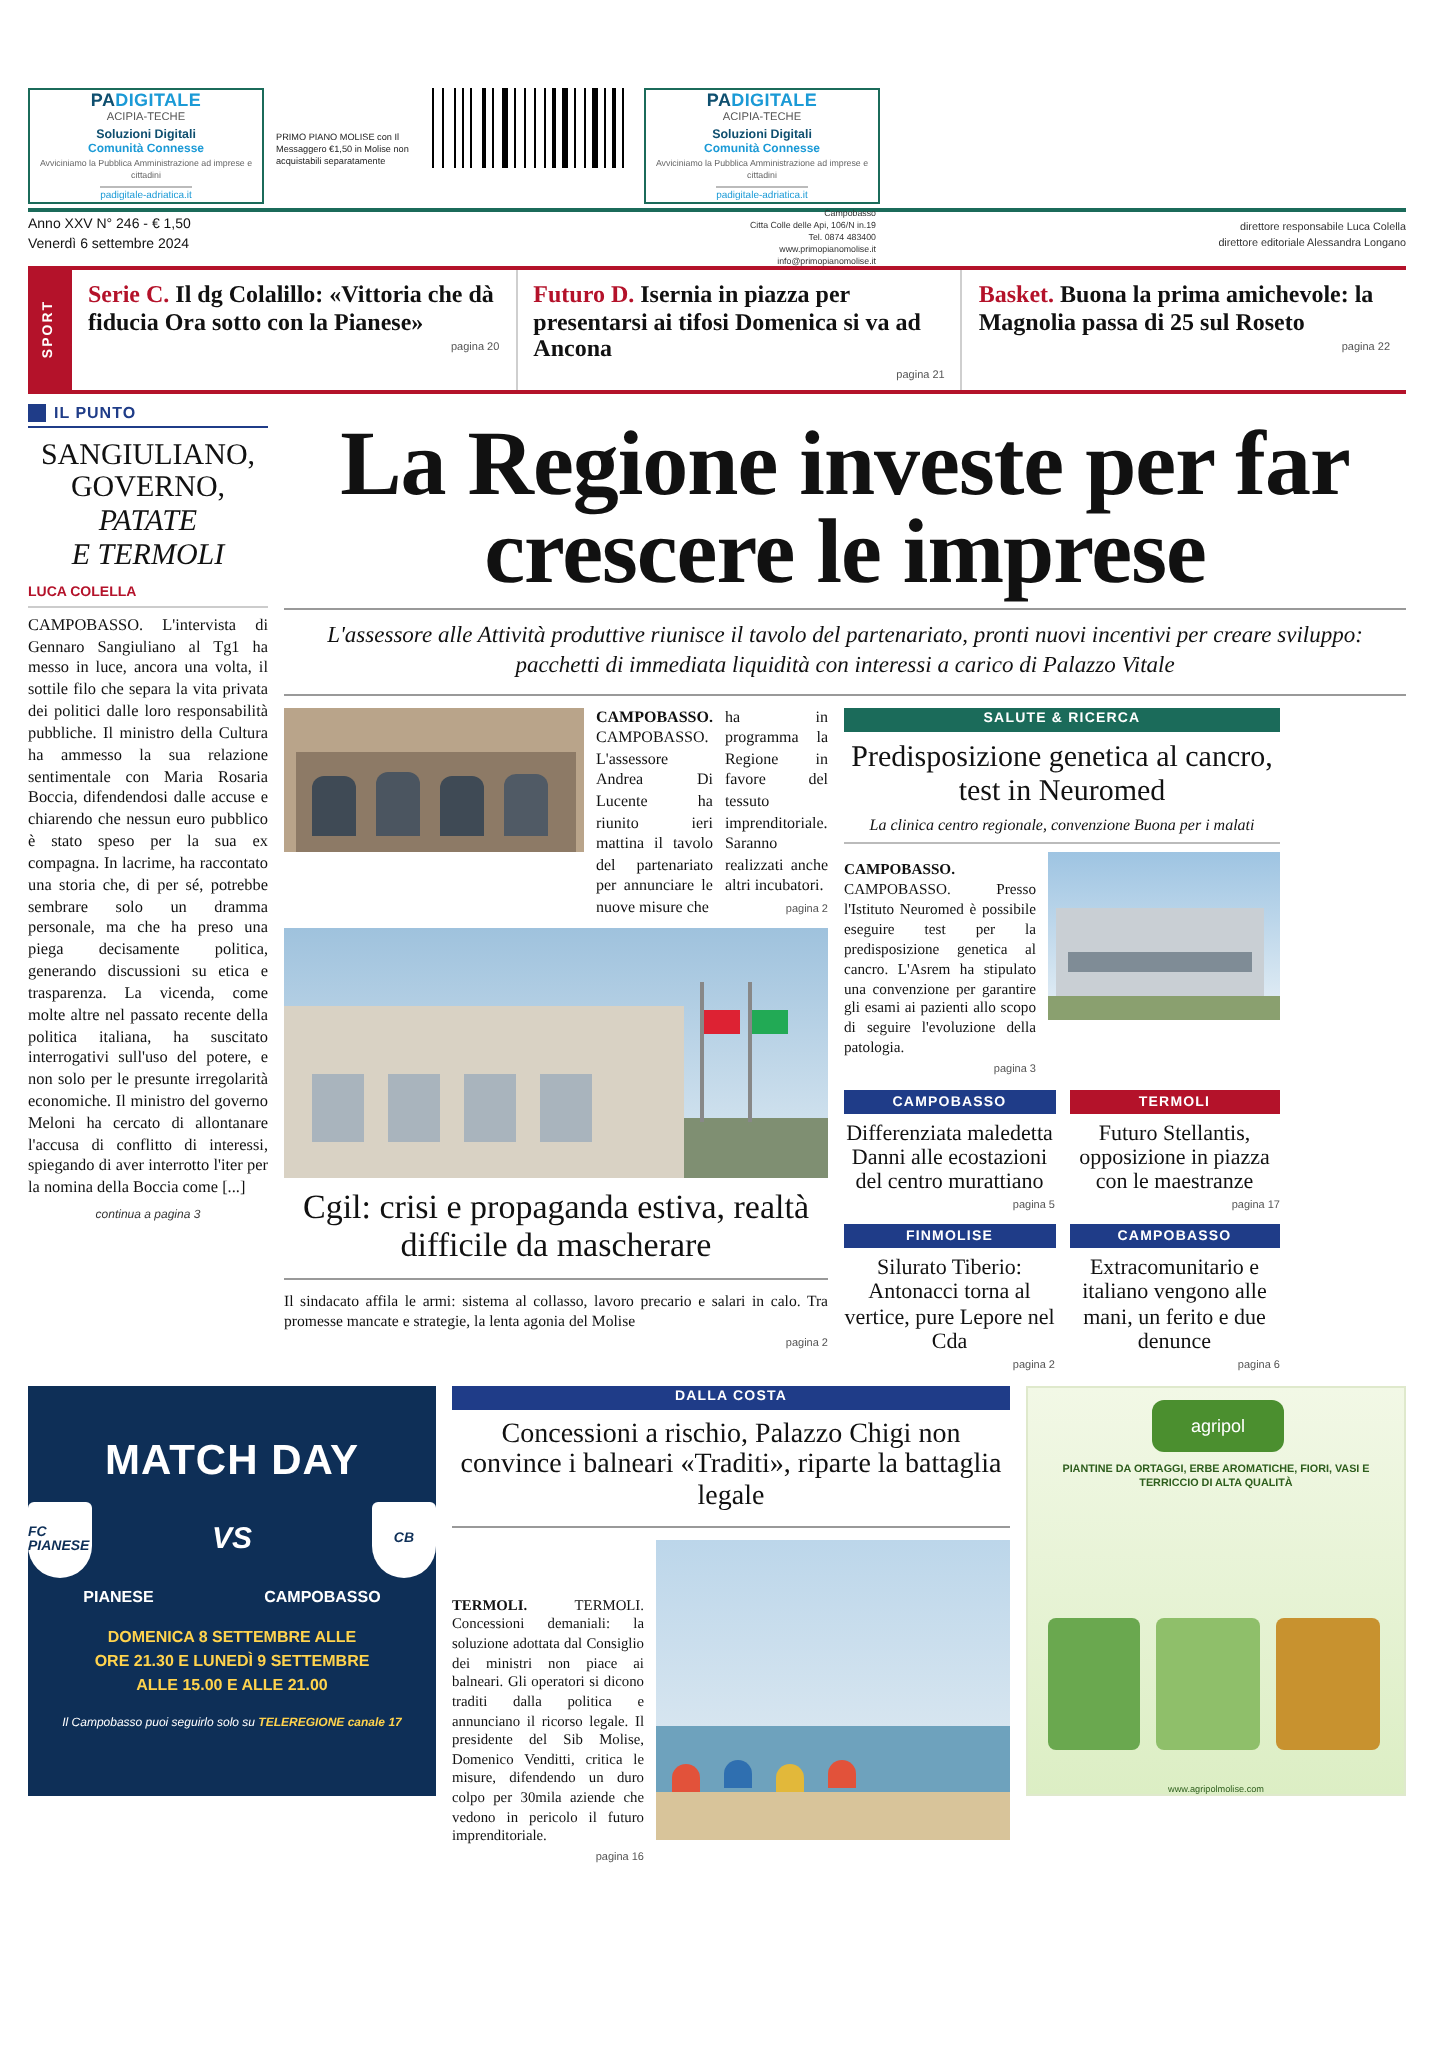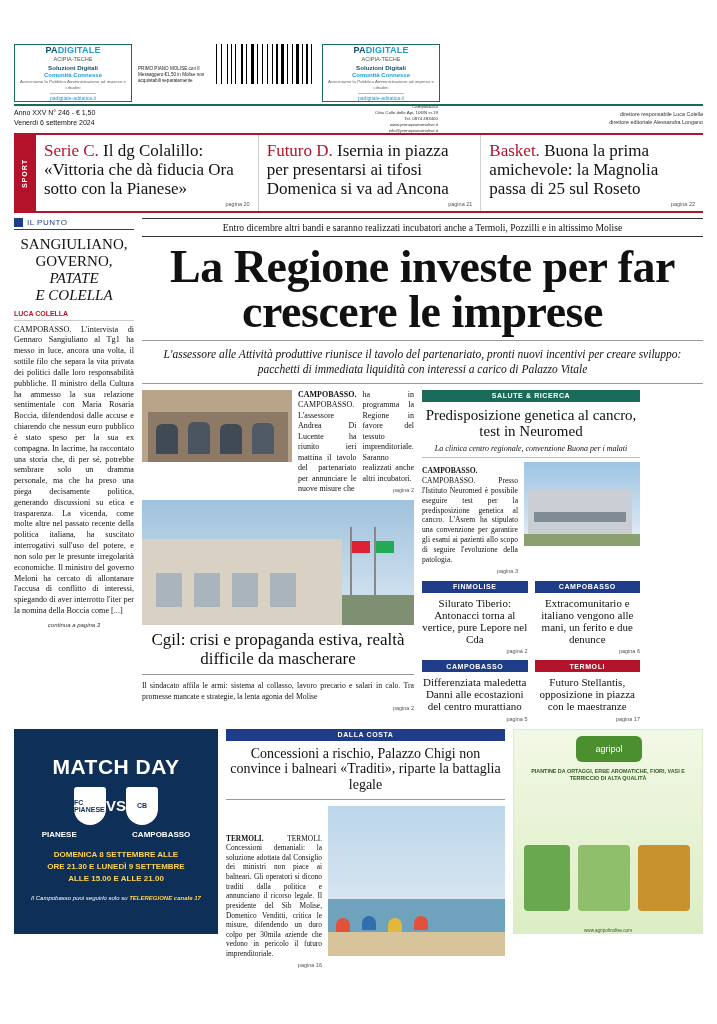--- a/index.html
+++ b/index.html
@@ -57,32 +57,32 @@
 
   
   .sportbar { display: flex; border-top: 2px solid #b4122a; border-bottom: 2px solid #b4122a; margin-top:2px; }
   .sport-tag {
     width: 22px; background: #b4122a; color: #fff; font-family:"Liberation Sans", sans-serif;
     font-size: 7px; font-weight: bold; display:flex; align-items:center; justify-content:center;
   }
   .sport-tag span { transform: rotate(-90deg); letter-spacing: 1px; white-space:nowrap;}
   .sport-col { flex: 1; padding: 6px 8px 4px; border-right: 1px solid #cfcfcf; }
   .sport-col:last-child { border-right: none; }
-  .sport-col h3 { font-size: 17px; font-weight: normal; line-height: 1.12; }
+  .sport-col h3 { font-size: 12px; font-weight: bold; line-height: 1.12; }
   .sport-col h3 .lbl { color: #b4122a; }
   .sport-col .pag { font-family:"Liberation Sans", sans-serif; font-size:5.5px; color:#555; text-align:right; margin-top:3px;}
 
   
   .main { display: flex; gap: 8px; margin-top: 5px; }
   .col-left { width: 120px; }
   .col-right { flex: 1; }
 
   .punto-head { display:flex; align-items:center; gap:4px; border-bottom:1px solid #1f3c88; padding-bottom:2px;}
   .punto-square { width: 9px; height: 9px; background: #1f3c88; }
-  .punto-head span { font-family:"Liberation Sans", sans-serif; font-size: 8px; font-weight:normal; color:#1f3c88; letter-spacing:.5px;}
+  .punto-head span { font-family:"Liberation Sans", sans-serif; font-size: 8px; font-weight:bold; color:#1f3c88; letter-spacing:.5px;}
 
   .editorial-title { font-size: 15px; line-height: 1.12; margin-top: 6px; text-align:center; }
   .editorial-title .it { font-style: italic; }
   .editorial-author { font-family:"Liberation Sans", sans-serif; font-size:7px; font-weight:bold; color:#b4122a; margin-top:6px; border-bottom:1px solid #ccc; padding-bottom:3px;}
   .editorial-body { font-size: 8.2px; line-height: 1.32; text-align: justify; margin-top: 4px; hyphens: auto; }
   .continua { font-family:"Liberation Sans", sans-serif; font-size: 6px; font-style: italic; text-align:center; margin-top:5px; color:#333;}
 
   
   .kicker { font-size: 9.6px; text-align:center; border-top:1px solid #333; border-bottom:1px solid #333; padding: 3px 0; }
   .headline { font-size: 46px; line-height: .96; font-weight: bold; text-align: center; margin: 8px 0 6px; letter-spacing:-.5px;}
@@ -106,21 +106,21 @@
   .rail-body b { font-weight:bold;}
 
   .two-col { display:flex; gap:7px; margin-top:6px; }
   .two-col > div { flex:1; }
   .mini-title { font-size:11px; line-height:1.1; text-align:center; margin-top:4px;}
 
   
   .bottom { display:flex; gap:8px; margin-top:7px; }
   .matchday { width: 204px; background:#0e2f57; color:#fff; position:relative; height: 205px; overflow:hidden;}
   .md-title { font-family:"Liberation Sans", sans-serif; font-weight:bold; font-size:21px; text-align:center; padding-top:26px; letter-spacing:.5px;}
-  .md-teams { display:flex; align-items:center; justify-content:center; margin-top:8px;}
+  .md-teams { display:flex; align-items:center; justify-content:space-between; margin-top:8px;font-style:italic;}
   .crest { width:32px; height:38px; background:#fff; border-radius:3px 3px 16px 16px; display:flex; align-items:center; justify-content:center; font-size:7px; color:#0e2f57; font-weight:bold; font-family:"Liberation Sans",sans-serif;}
   .vs { font-family:"Liberation Sans", sans-serif; font-weight:bold; font-size:15px;}
   .md-names { display:flex; justify-content:space-around; font-family:"Liberation Sans", sans-serif; font-size:8px; font-weight:bold; margin-top:5px;}
   .md-when { text-align:center; font-family:"Liberation Sans", sans-serif; font-size:8px; font-weight:bold; line-height:1.5; margin-top:10px; color:#ffd34d;}
   .md-foot { text-align:center; font-family:"Liberation Sans", sans-serif; font-size:6px; font-style:italic; margin-top:10px;}
 
   .costa { flex:1; }
   .costa-title { font-size:14px; line-height:1.12; text-align:center; margin-top:5px;}
   .costa-body { font-size:7.4px; line-height:1.3; text-align:justify; margin-top:4px;}
   .costa-body b{font-weight:bold;}
@@ -249,29 +249,28 @@
 
     <div class="col-left">
       <div class="punto-head">
         <div class="punto-square"></div>
         <span>IL PUNTO</span>
       </div>
       <div class="editorial-title">
         <div>SANGIULIANO,</div>
         <div>GOVERNO,</div>
         <div class="it">PATATE</div>
-        <div class="it">E COLELLA</div>
+        <div class="it">E TERMOLI</div>
       </div>
       <div class="editorial-author">LUCA COLELLA</div>
       <div class="editorial-body">CAMPOBASSO. L'intervista di Gennaro Sangiuliano al Tg1 ha messo in luce, ancora una volta, il sottile filo che separa la vita privata dei politici dalle loro responsabilità pubbliche. Il ministro della Cultura ha ammesso la sua relazione sentimentale con Maria Rosaria Boccia, difendendosi dalle accuse e chiarendo che nessun euro pubblico è stato speso per la sua ex compagna. In lacrime, ha raccontato una storia che, di per sé, potrebbe sembrare solo un dramma personale, ma che ha preso una piega decisamente politica, generando discussioni su etica e trasparenza. La vicenda, come molte altre nel passato recente della politica italiana, ha suscitato interrogativi sull'uso del potere, e non solo per le presunte irregolarità economiche. Il ministro del governo Meloni ha cercato di allontanare l'accusa di conflitto di interessi, spiegando di aver interrotto l'iter per la nomina della Boccia come [...]</div>
       <div class="continua">continua a pagina 3</div>
     </div>
 
     <div class="col-right">
-      <div class="kicker">Entro dicembre altri bandi e saranno realizzati incubatori anche a Termoli, Pozzilli e in altissimo Molise</div>
       <div class="headline">La Regione investe per far crescere le imprese</div>
       <hr class="hr-thin">
       <div class="subhead">L'assessore alle Attività produttive riunisce il tavolo del partenariato, pronti nuovi incentivi per creare sviluppo: pacchetti di immediata liquidità con interessi a carico di Palazzo Vitale</div>
       <hr class="hr-thin">
 
       <div class="lead-flex">
 
         <div style="width:272px;">
           <div style="display:flex; gap:6px;">
             <div class="ph" style="width:150px; height:72px;">
@@ -323,41 +322,41 @@
             <div class="ph" style="flex:1; height:84px;">
               <div class="sky" style="background:linear-gradient(#9ec4e2,#e7f0f6)"></div>
               <div class="bldg" style="left:4px; bottom:10px; width:104px; height:46px; background:#c9cfd4;"></div>
               <div class="bldg" style="left:10px; bottom:24px; width:92px; height:10px; background:#7f8c96;"></div>
               <div class="mzone" style="left:0; bottom:0; width:100%; height:12px; background:#8aa06f;"></div>
             </div>
           </div>
 
           <div class="two-col">
             <div>
+              <div class="rail-band blue">CAMPOBASSO</div>
+              <div class="mini-title">Differenziata maledetta Danni alle ecostazioni del centro murattiano</div>
+              <div class="pag-right">pagina 5</div>
+            </div>
+            <div>
+              <div class="rail-band red">TERMOLI</div>
+              <div class="mini-title">Futuro Stellantis, opposizione in piazza con le maestranze</div>
+              <div class="pag-right">pagina 17</div>
+            </div>
+          </div>
+
+          <div class="two-col">
+            <div>
               <div class="rail-band blue">FINMOLISE</div>
               <div class="mini-title">Silurato Tiberio: Antonacci torna al vertice, pure Lepore nel Cda</div>
               <div class="pag-right">pagina 2</div>
             </div>
             <div>
               <div class="rail-band blue">CAMPOBASSO</div>
               <div class="mini-title">Extracomunitario e italiano vengono alle mani, un ferito e due denunce</div>
               <div class="pag-right">pagina 6</div>
-            </div>
-          </div>
-
-          <div class="two-col">
-            <div>
-              <div class="rail-band blue">CAMPOBASSO</div>
-              <div class="mini-title">Differenziata maledetta Danni alle ecostazioni del centro murattiano</div>
-              <div class="pag-right">pagina 5</div>
-            </div>
-            <div>
-              <div class="rail-band red">TERMOLI</div>
-              <div class="mini-title">Futuro Stellantis, opposizione in piazza con le maestranze</div>
-              <div class="pag-right">pagina 17</div>
             </div>
           </div>
         </div>
       </div>
     </div>
   </div>
 
   <div class="bottom">
 
     <div class="matchday">

